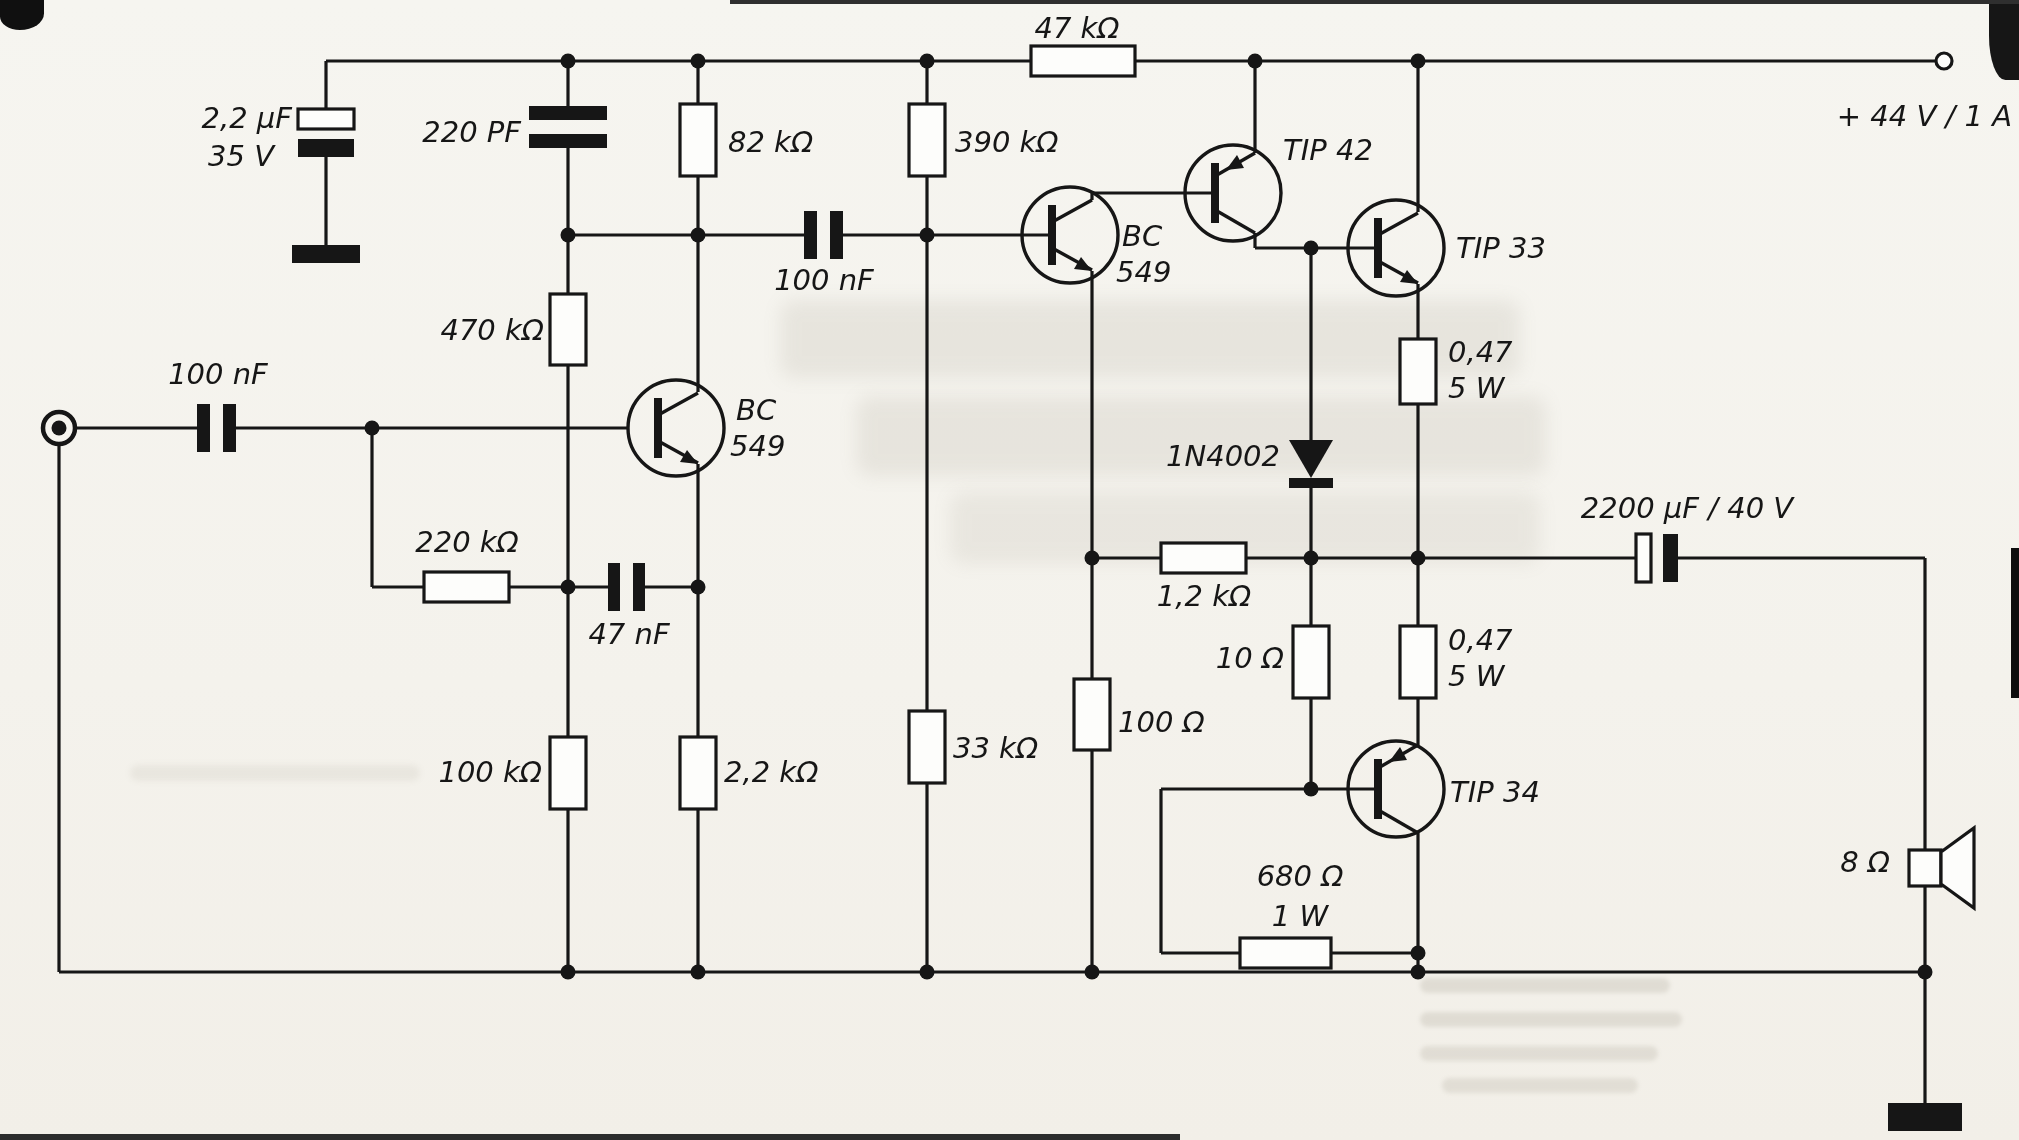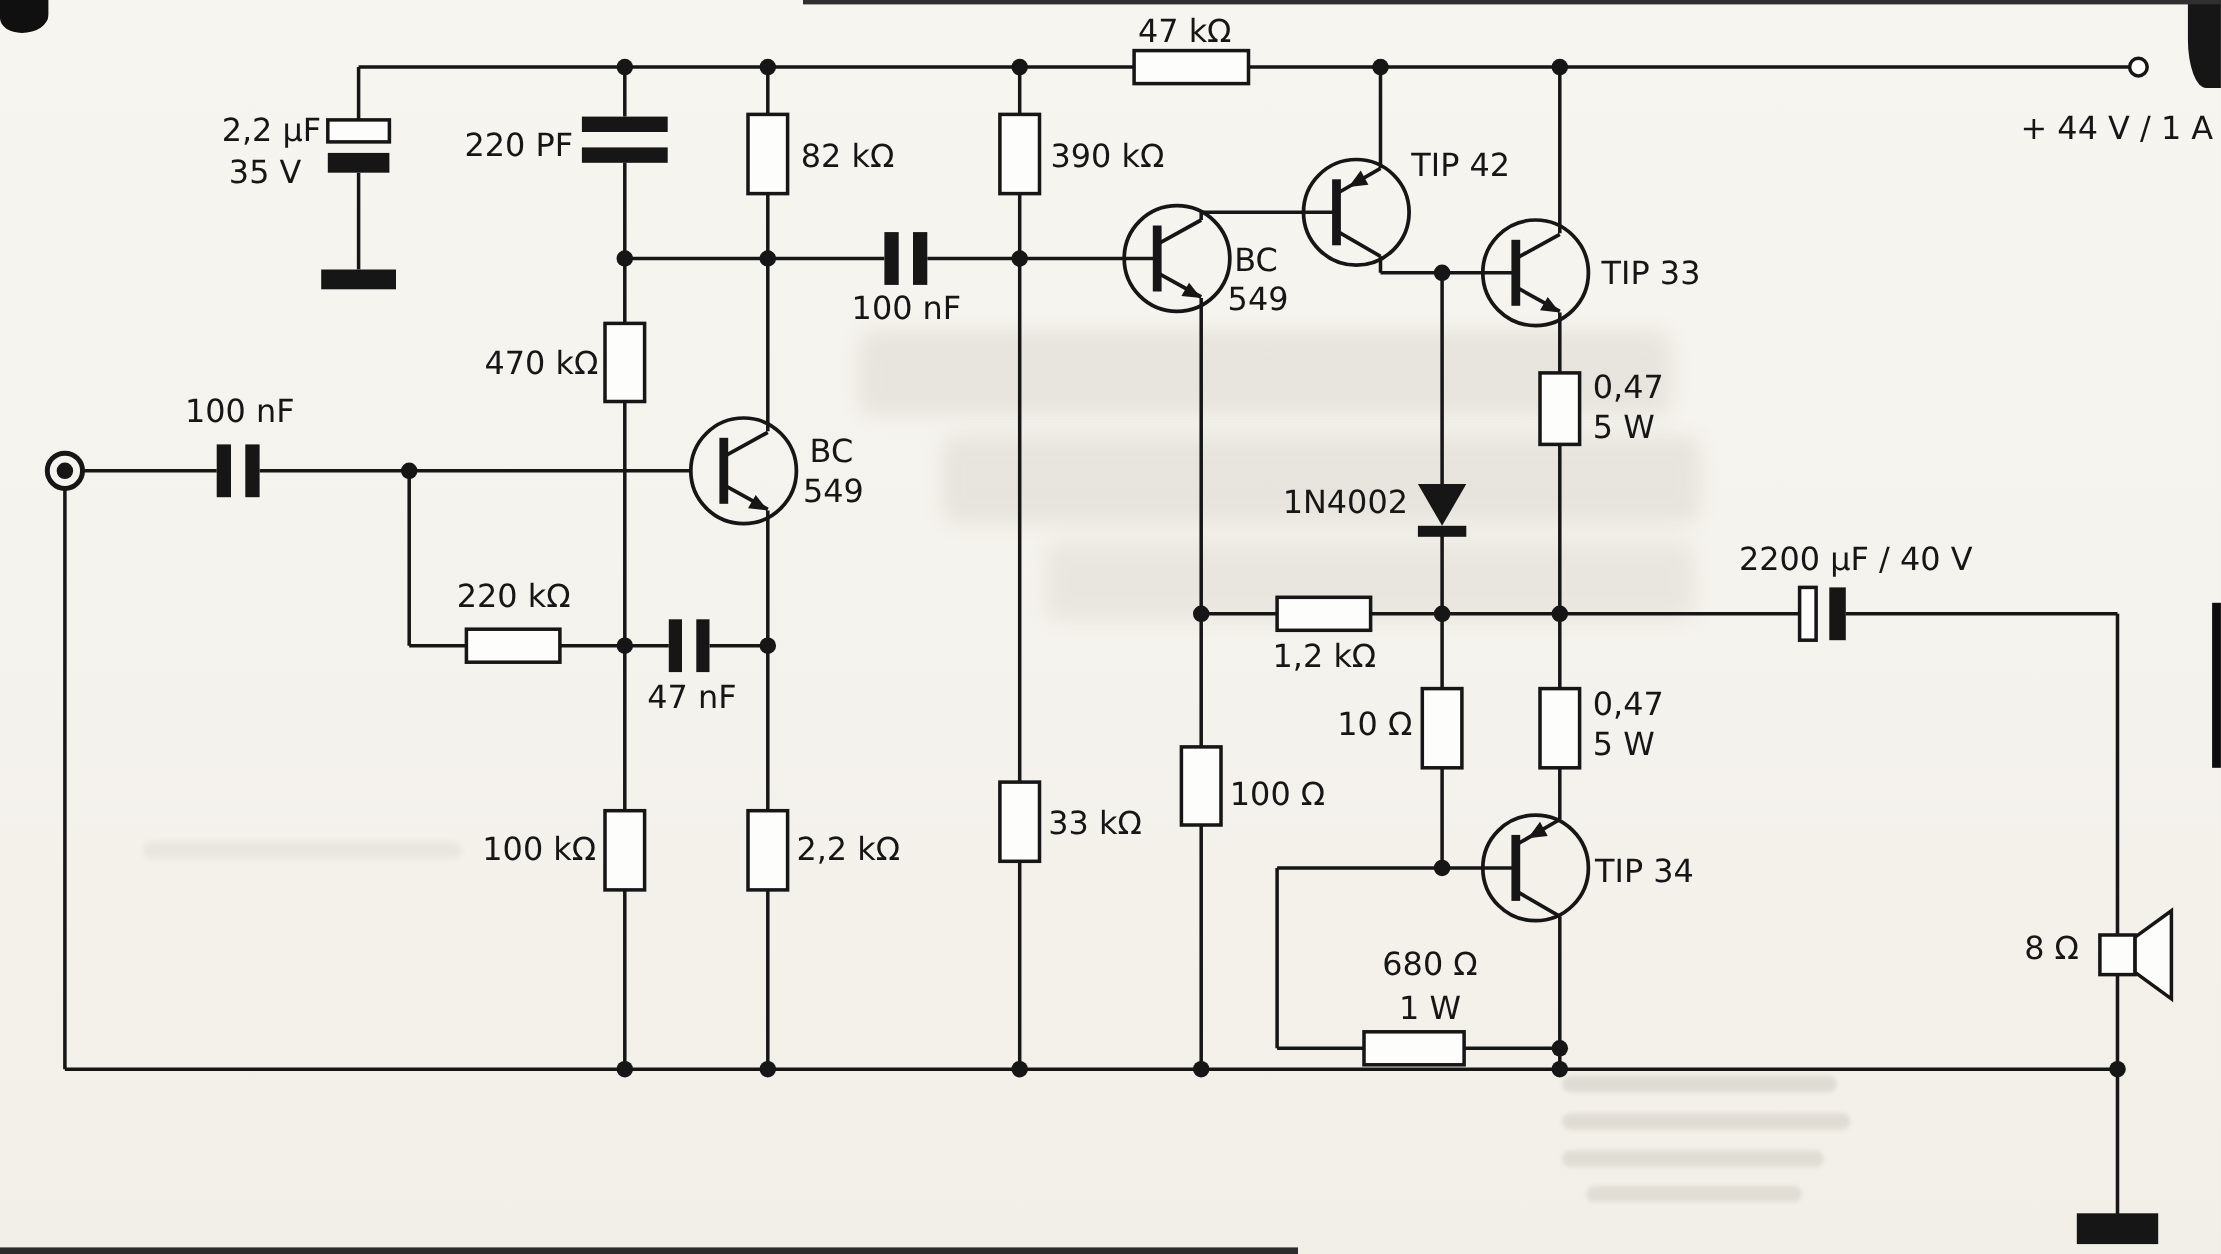--- a/index.html
+++ b/index.html
@@ -5,20 +5,21 @@
   html,body{margin:0;padding:0;}
   body{
     font-family:"DejaVu Sans", sans-serif;
     background:#e9e7e0;
   }
   .page{
     position:relative;
     width:2019px;height:1140px;
     background:linear-gradient(180deg,#f6f5f0 0%,#f4f2ec 60%,#f2efe8 100%);
     overflow:hidden;
+    font-style:italic;
   }
   .page svg{position:absolute;left:0;top:0;z-index:2;}
   svg text{
     font-family:"DejaVu Sans", sans-serif;
     font-size:29px;
     fill:#161616;
   }
   .wire{stroke:#161616;stroke-width:3.2;fill:none;}
   .body-rect{fill:#fdfdfb;stroke:#161616;stroke-width:3.2;}
   .plate{fill:#161616;stroke:none;}

